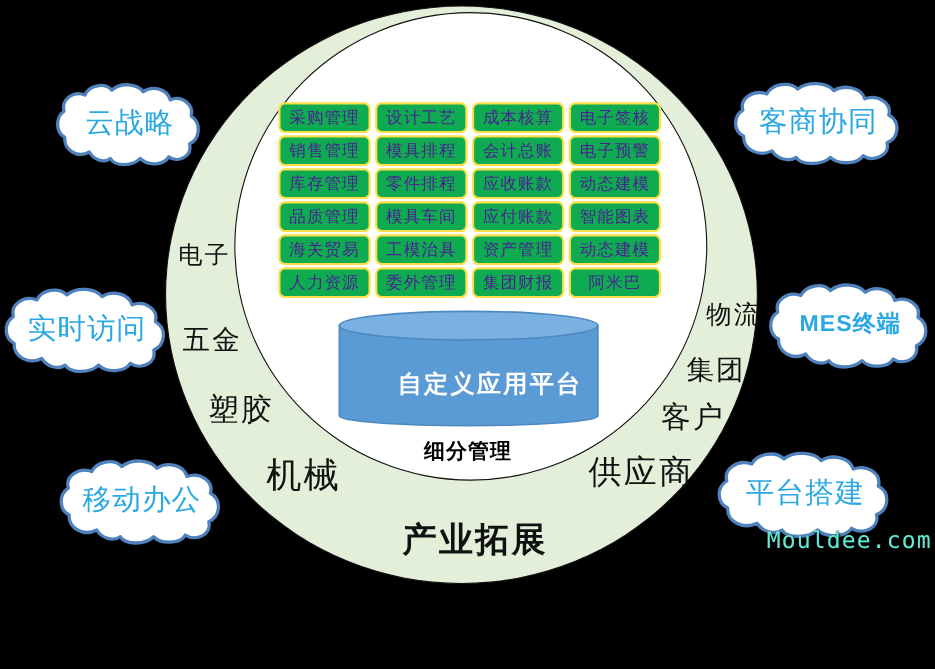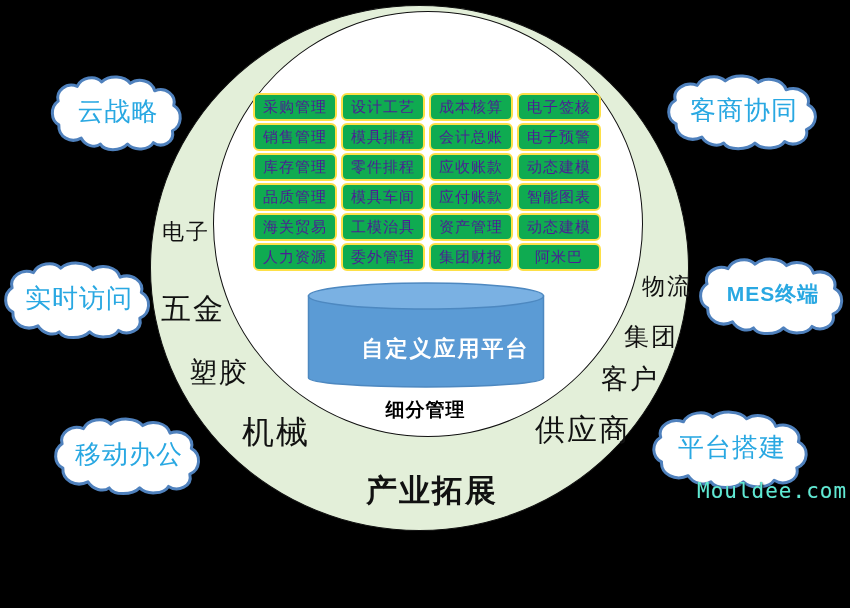--- a/index.html
+++ b/index.html
@@ -99,21 +99,21 @@
   <svg class="cylinder-svg" viewBox="0 0 242 112">
     <path d="M3.5,16 L3.5,98 A117.5,9 0 0 0 238.5,98 L238.5,16 Z" fill="#5b9bd5" stroke="#4d88c0" stroke-width="1.5"></path>
     <ellipse cx="121" cy="16" rx="117.5" ry="13" fill="#7ab1e3" stroke="#4d88c0" stroke-width="1.5"></ellipse>
   </svg>
 
   <div class="cyl-label-main">自定义应用平台</div>
   <div class="platform-caption">细分管理</div>
 
   <div id="ringLabels">
       <div class="ring-label" style="left: 186px; top: 232px; font-size: 22px;">电子</div>
-      <div class="ring-label" style="left: 193px; top: 309px; font-size: 30px;">五金</div>
+      <div class="ring-label" style="left: 193px; top: 309px; font-size: 25px;">五金</div>
       <div class="ring-label" style="left: 219px; top: 373px; font-size: 28px;">塑胶</div>
       <div class="ring-label" style="left: 276px; top: 433px; font-size: 32px;">机械</div>
       <div class="ring-label" style="left: 432px; top: 491px; font-size: 31px; font-weight: bold;">产业拓展</div>
       <div class="ring-label" style="left: 583px; top: 430px; font-size: 30px;">供应商</div>
       <div class="ring-label" style="left: 630px; top: 379px; font-size: 27px;">客户</div>
       <div class="ring-label" style="left: 651px; top: 336px; font-size: 25px;">集团</div>
       <div class="ring-label" style="left: 667px; top: 286px; font-size: 23px;">物流</div>
     </div>
   <div id="clouds">
       <div class="cloud" style="left: 50px; top: 76px; width: 136px; height: 74px;">

